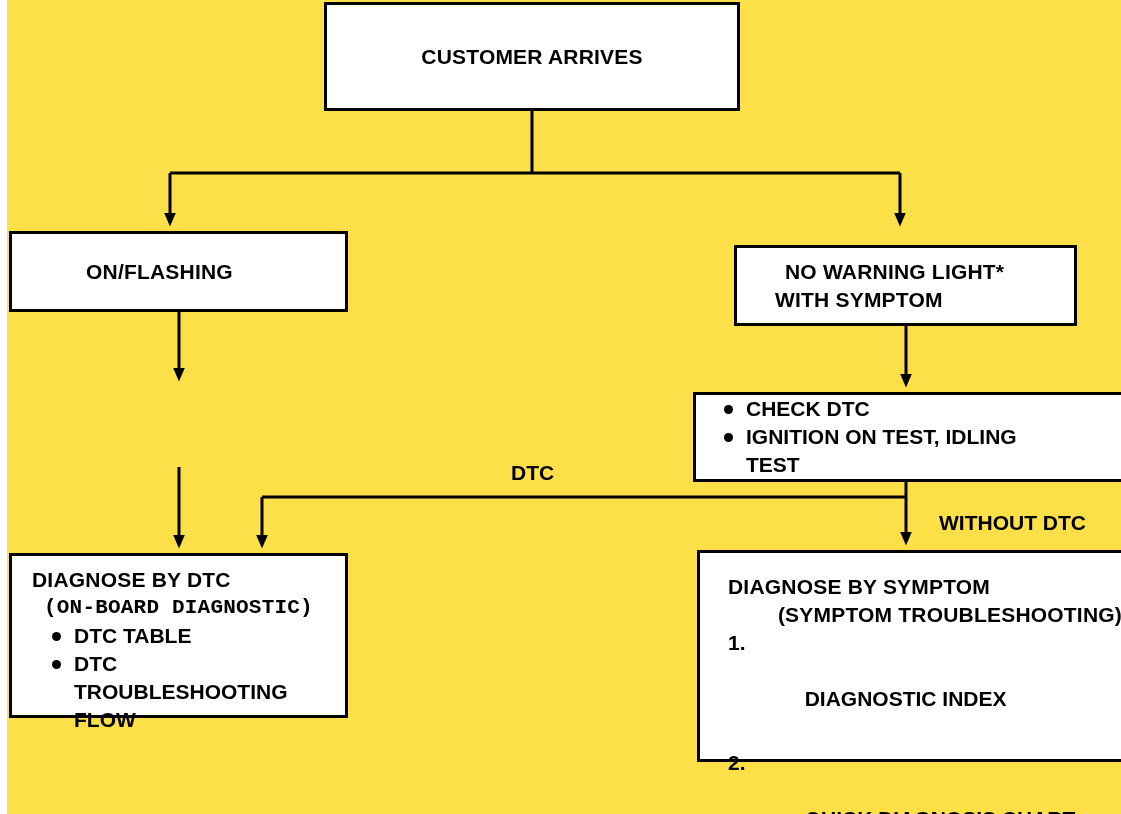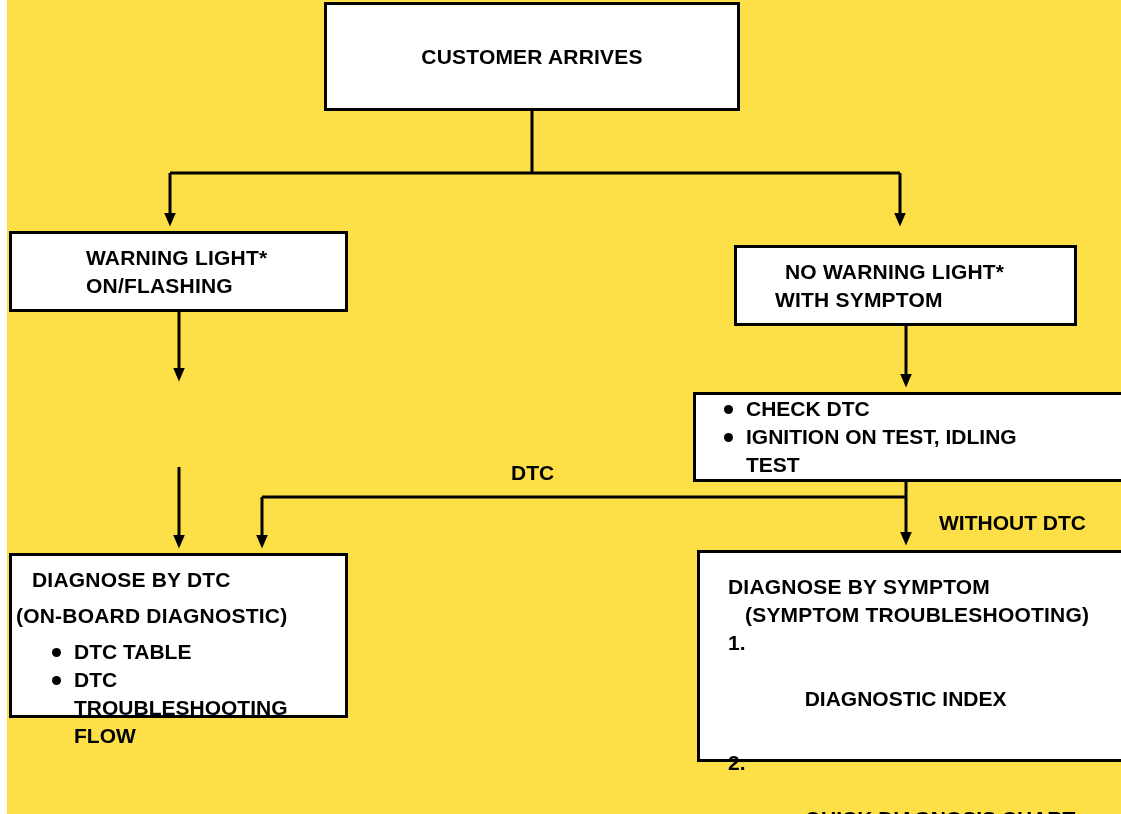--- a/index.html
+++ b/index.html
@@ -104,52 +104,51 @@
     <path d="M255,497 L255,536" stroke="#000" stroke-width="3" fill="none" marker-end="url(#arrow)"></path>
 
     <path d="M899,497 L899,533" stroke="#000" stroke-width="3" fill="none" marker-end="url(#arrow)"></path>
   </svg>
 
   <div class="box" style="left:317px;top:2px;width:416px;height:109px;">
     <div class="txt center-txt">CUSTOMER ARRIVES</div>
   </div>
 
   <div class="box" style="left:2px;top:231px;width:339px;height:81px;">
-    <div class="txt" style="padding-left:74px;">WARNING LIGHT*</div>
     <div class="txt" style="padding-left:74px;">ON/FLASHING</div>
   </div>
 
   <div class="box" style="left:727px;top:245px;width:343px;height:81px;">
     <div class="txt" style="padding-left:48px;">NO WARNING LIGHT*</div>
     <div class="txt" style="padding-left:38px;">WITH SYMPTOM</div>
   </div>
 
 
   <div class="box" style="left:686px;top:392px;width:434px;height:90px;justify-content:flex-start;padding-top:0;">
     <ul class="bul" style="padding-left:24px;">
       <li>CHECK DTC</li>
       <li>IGNITION ON TEST, IDLING
 TEST</li>
     </ul>
   </div>
 
-  <div class="box" style="left:2px;top:553px;width:339px;height:165px;justify-content:flex-start;padding-top:10px;gap:8px;">
+  <div class="box" style="left:2px;top:553px;width:339px;height:165px;justify-content:flex-start;padding-top:10px;">
     <div class="txt" style="padding-left:20px;">DIAGNOSE BY DTC</div>
-    <div class="txt" style="padding-left:4px;">(ON-BOARD DIAGNOSTIC)</div>
+    <div class="txt" style="padding-left:32px;font-family:Liberation Mono, monospace;">(ON-BOARD DIAGNOSTIC)</div>
     <ul class="bul" style="padding-left:36px;">
       <li>DTC TABLE</li>
       <li>DTC
 TROUBLESHOOTING
 FLOW</li>
     </ul>
   </div>
 
   <div class="box" style="left:690px;top:550px;width:428px;height:212px;justify-content:flex-start;padding-top:20px;">
     <div class="txt" style="padding-left:28px;">DIAGNOSE BY SYMPTOM</div>
-    <div class="txt" style="padding-left:45px;">(SYMPTOM TROUBLESHOOTING)</div>
+    <div class="txt" style="padding-left:45px;text-align:right;">(SYMPTOM TROUBLESHOOTING)</div>
     <div class="spacer"></div>
     <ol class="num" style="padding-left:28px;">
       <li style="margin-bottom:8px;">
         <span class="n">1.</span>
         <span>DIAGNOSTIC INDEX</span>
       </li>
       <li style="margin-bottom:8px;">
         <span class="n">2.</span>
         <span>QUICK DIAGNOSIS CHART
   (IF MENTIONED)</span>

